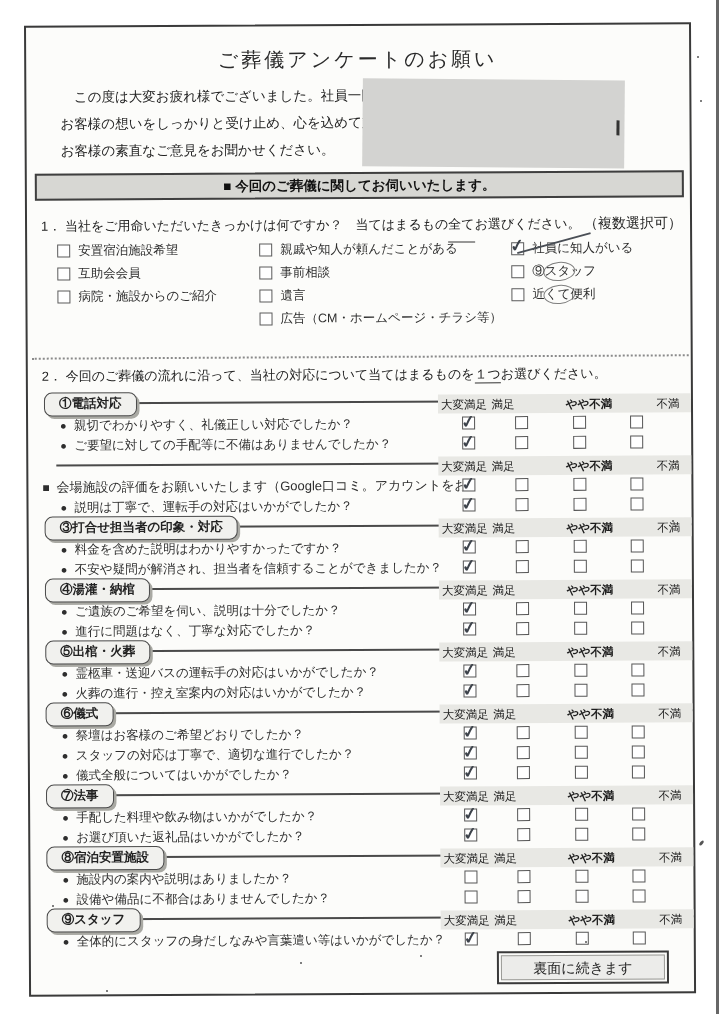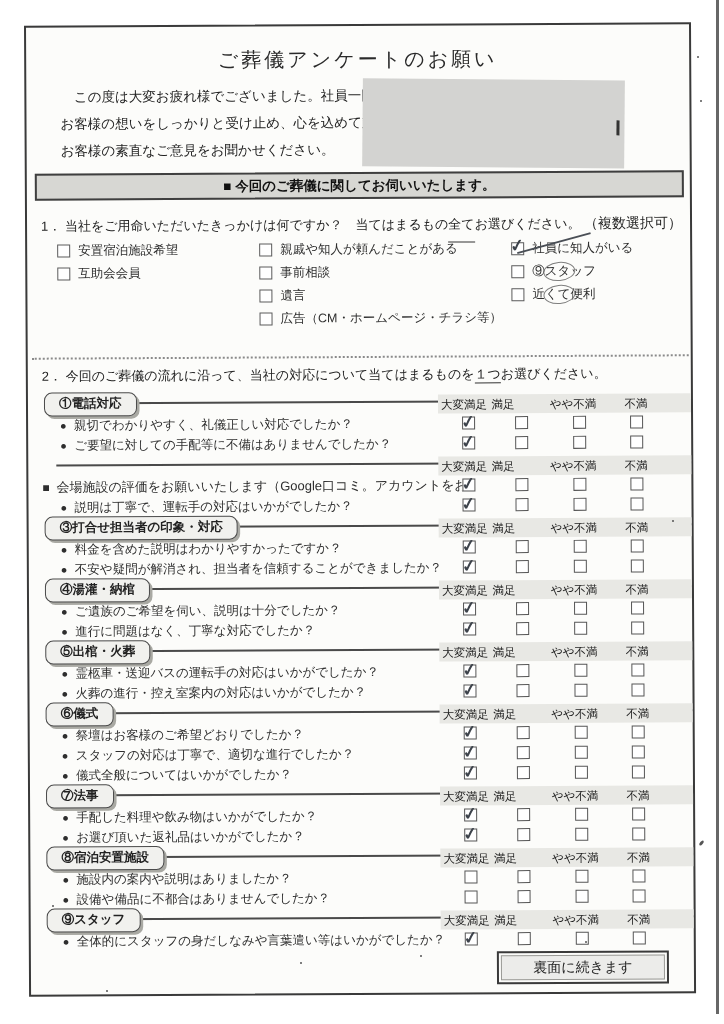--- a/index.html
+++ b/index.html
@@ -37,39 +37,39 @@
   .dotted{position:absolute;left:4px;top:330px;width:657px;border-top:2px dotted #8a8a8a;}
   
   .q2-head{position:absolute;left:14px;top:340px;font-size:13px;color:#222;white-space:nowrap;}
   .q2-head .ul{border-bottom:1.5px solid #333;padding-bottom:1px;}
   .secs{position:absolute;left:14px;top:366px;width:649px;}
   .sec-head{position:relative;height:22px;}
   .rule{position:absolute;left:14px;right:0;top:9px;height:1.5px;background:#4a4a4a;}
   .band{position:absolute;left:396px;right:0;top:3px;height:19px;background:#e8e8e4;}
   .hcol{position:absolute;top:5px;width:64px;height:17px;line-height:17px;font-size:11.5px;
         text-align:center;color:#1d1d1d;z-index:1;}
-  .h0{left:390px;} .h1{left:429px;} .h2{left:499px;} .h3{left:562px;}
+  .h0{left:390px;} .h1{left:429px;} .h2{left:515px;font-weight:bold;} .h3{left:594px;}
   .label-box{position:absolute;left:2px;top:-1px;z-index:2;background:#f1f1ee;
              border:1.5px solid #4a4a4a;border-radius:8px;padding:2px 14px 3px;
              font-size:12.5px;font-weight:bold;color:#222;box-shadow:2.5px 2.5px 0 #a9a9a3;white-space:nowrap;}
   .qrow{position:relative;height:20px;font-size:12.5px;line-height:20px;white-space:nowrap;}
   .qrow .bullet{position:absolute;left:18px;font-size:11px;}
   .qrow .qtext{position:absolute;left:32px;}
   .qrow.flush .bullet{left:0;font-size:12px;}
   .qrow.flush .qtext{left:14px;font-size:13px;}
   .cbcell{position:absolute;top:3px;width:13px;height:13px;box-sizing:border-box;
           border:1.5px solid #555;background:#fff;}
   .c0{left:420px;} .c1{left:473px;} .c2{left:531px;} .c3{left:588px;}
   .qmark{position:absolute;left:-2px;top:-5px;font-size:17px;font-weight:600;color:#3d434b;
          transform:rotate(-8deg);}
   
   .cont-box{position:absolute;left:466px;top:926px;width:172px;height:33px;box-sizing:border-box;
             border:2px solid #3a3a3a;background:#fbfbf9;padding:2px;}
   .cont-inner{width:100%;height:100%;box-sizing:border-box;border:1px solid #9a9a96;background:#ececе8;
-              background:#ececea;text-align:center;font-family:Liberation Serif, serif;
+              background:#ececea;text-align:center;font-family:Liberation Sans, sans-serif;
               font-size:14px;line-height:24px;color:#222;}
   
   .scan-line{position:absolute;left:716px;top:0;width:3px;height:1014px;background:#4c4c4c;opacity:.85;}
   .speck{position:absolute;width:2px;height:2px;background:#555;border-radius:50%;}
 </style>
 </head>
 <body>
 
 <div class="paper">
   <div class="title">ご葬儀アンケートのお願い</div>
@@ -94,20 +94,24 @@
 
   <div class="q1-cols" id="q1-cols">
       <div class="q1col col0">
         <div class="opt">
           <span class="cb"></span>
           <span class="lbl">安置宿泊施設希望</span>
         </div>
         <div class="opt">
           <span class="cb"></span>
           <span class="lbl">互助会会員</span>
+        </div>
+        <div class="opt">
+          <span class="cb"></span>
+          <span class="lbl">病院・施設からのご紹介</span>
         </div>
       </div>
       <div class="q1col col1">
         <div class="opt">
           <span class="cb"></span>
           <span class="lbl">親戚や知人が頼んだことがある</span>
         </div>
         <div class="opt">
           <span class="cb"></span>
           <span class="lbl">事前相談</span>

